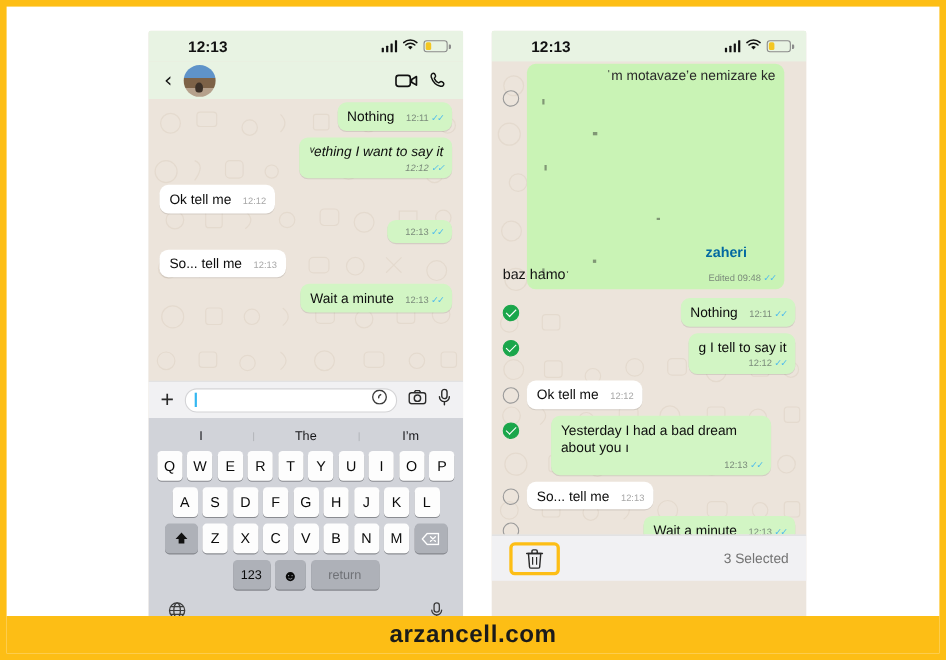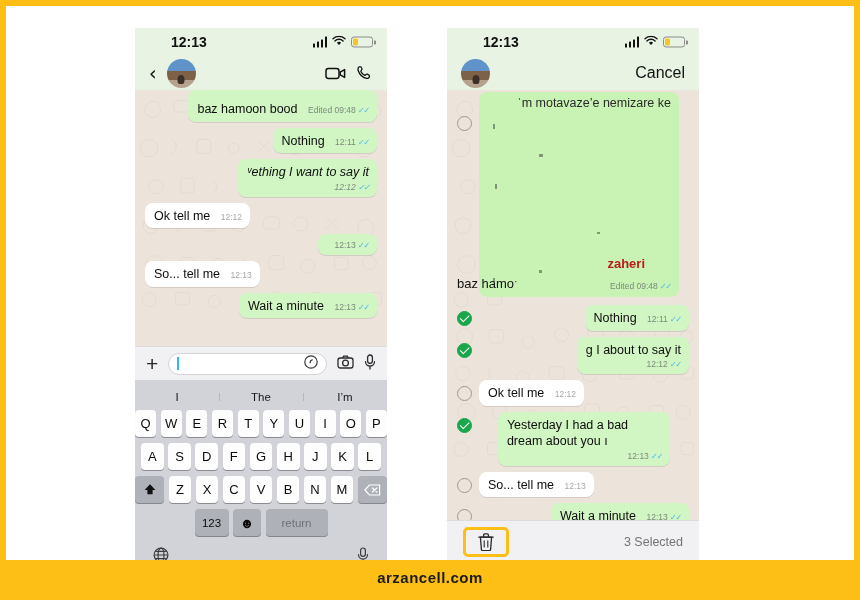--- a/index.html
+++ b/index.html
@@ -17,30 +17,30 @@
   }
   
   .brand-band {
     position: absolute;
     left: 0; right: 0; bottom: 0;
     height: 34px;
     background: #FDBE15;
     display: flex; align-items: center; justify-content: center;
   }
   .brand-text {
-    font-size: 15px;
+    font-size: 22px;
     font-weight: 700;
     letter-spacing: .5px;
     color: #1b1b1b;
   }
   
   .phone {
     position: absolute;
     top: 22px;
-    width: 252px;
+    width: 286px;
     height: 534px;
     background: #ece5dd;
     overflow: hidden;
     border-radius: 2px;
   }
   #phone-left  { left: 129px; }
   #phone-right { left: 441px; }
 
   
   .status-bar {
@@ -181,21 +181,21 @@
     flex: 1 1 auto;
   }
   .big-top {
     font-size: 12.5px; color: #2a2a2a;
     filter: blur(.6px);
     padding-left: 22px;
     white-space: nowrap; overflow: hidden; text-align: right;
   }
   .big-name {
     position: absolute; right: 34px; bottom: 26px;
-    font-size: 13px; font-weight: 600; color: #b91c1c;
+    font-size: 13px; font-weight: 600; color: #0369a1;
   }
   .big-left {
     position: absolute; left: -22px; bottom: 6px;
     font-size: 13px; color: #111;
   }
   .big-meta {
     position: absolute; right: 8px; bottom: 6px;
     font-size: 8.5px; color: #7b8b7b;
   }
   .speck { position: absolute; background: rgba(40,40,40,.45); }
@@ -367,26 +367,20 @@
           <circle cx="90" cy="240" r="7"></circle>
             <path d="M120 230q10 8 0 16"></path>
             <circle cx="160" cy="238" r="9"></circle>
           <rect x="196" y="230" width="18" height="14" rx="4"></rect>
             <circle cx="244" cy="238" r="7"></circle>
             <rect x="266" y="230" width="14" height="14" rx="3"></rect>
         </g>
       </svg>
 
       <div class="msg-rows">
-        <div class="row out" style="padding-top:0;">
-          <div class="bubble out" style="max-width:82%;padding-top:11px;">
-            <span class="txt">baz hamoon bood</span>
-            <span class="meta"><span>Edited 09:48</span><span class="ticks">✓✓</span></span>
-          </div>
-        </div>
 
         <div class="row out">
           <div class="bubble out">
             <span class="txt">Nothing</span>
             <span class="meta"><span>12:11</span><span class="ticks">✓✓</span></span>
           </div>
         </div>
 
         <div class="row out">
           <div class="bubble out" style="max-width:78%;font-style:italic;">
@@ -545,24 +539,20 @@
               <path d="M2.9 5.4a6 6 0 0 1 8.2 0" stroke="#111" stroke-width="1.4" fill="none" stroke-linecap="round"></path>
               <path d="M1 3.2a9 9 0 0 1 12 0" stroke="#111" stroke-width="1.4" fill="none" stroke-linecap="round"></path>
             </svg>
         </span>
         <span class="batt">
             <span></span>
           </span>
       </div>
     </div>
 
-    <div class="chat-header">
-      <span class="avatar"></span>
-      <span class="cancel-btn">Cancel</span>
-    </div>
 
     <div class="chat-body" style="height:430px;">
       <svg class="doodles" viewBox="0 0 286 430" preserveAspectRatio="none">
         <g stroke="#ded2c4" stroke-width="1.1" fill="none">
           <circle cx="20" cy="22" r="9"></circle>
             <rect x="44" y="12" width="18" height="13" rx="3"></rect>
             <circle cx="92" cy="26" r="7"></circle>
           <circle cx="16" cy="66" r="10"></circle>
             <path d="M42 56q10 4 0 18"></path>
             <rect x="70" y="56" width="16" height="16" rx="4"></rect>
@@ -635,21 +625,21 @@
               <span class="txt">Nothing</span>
               <span class="meta"><span>12:11</span><span class="ticks">✓✓</span></span>
             </div>
           </div>
         </div>
 
         <div class="row out">
           <span class="sel checked"></span>
           <div style="flex:1 1 auto;display:flex;justify-content:flex-end;">
             <div class="bubble out" style="max-width:80%;">
-              <span class="txt">g I about to say it</span>
+              <span class="txt">g I tell to say it</span>
               <span class="meta meta-block"><span>12:12</span><span class="ticks">✓✓</span></span>
             </div>
           </div>
         </div>
 
         <div class="row in">
           <span class="sel"></span>
           <div style="flex:1 1 auto;display:flex;justify-content:flex-start;">
             <div class="bubble in">
               <span class="txt">Ok tell me</span>

